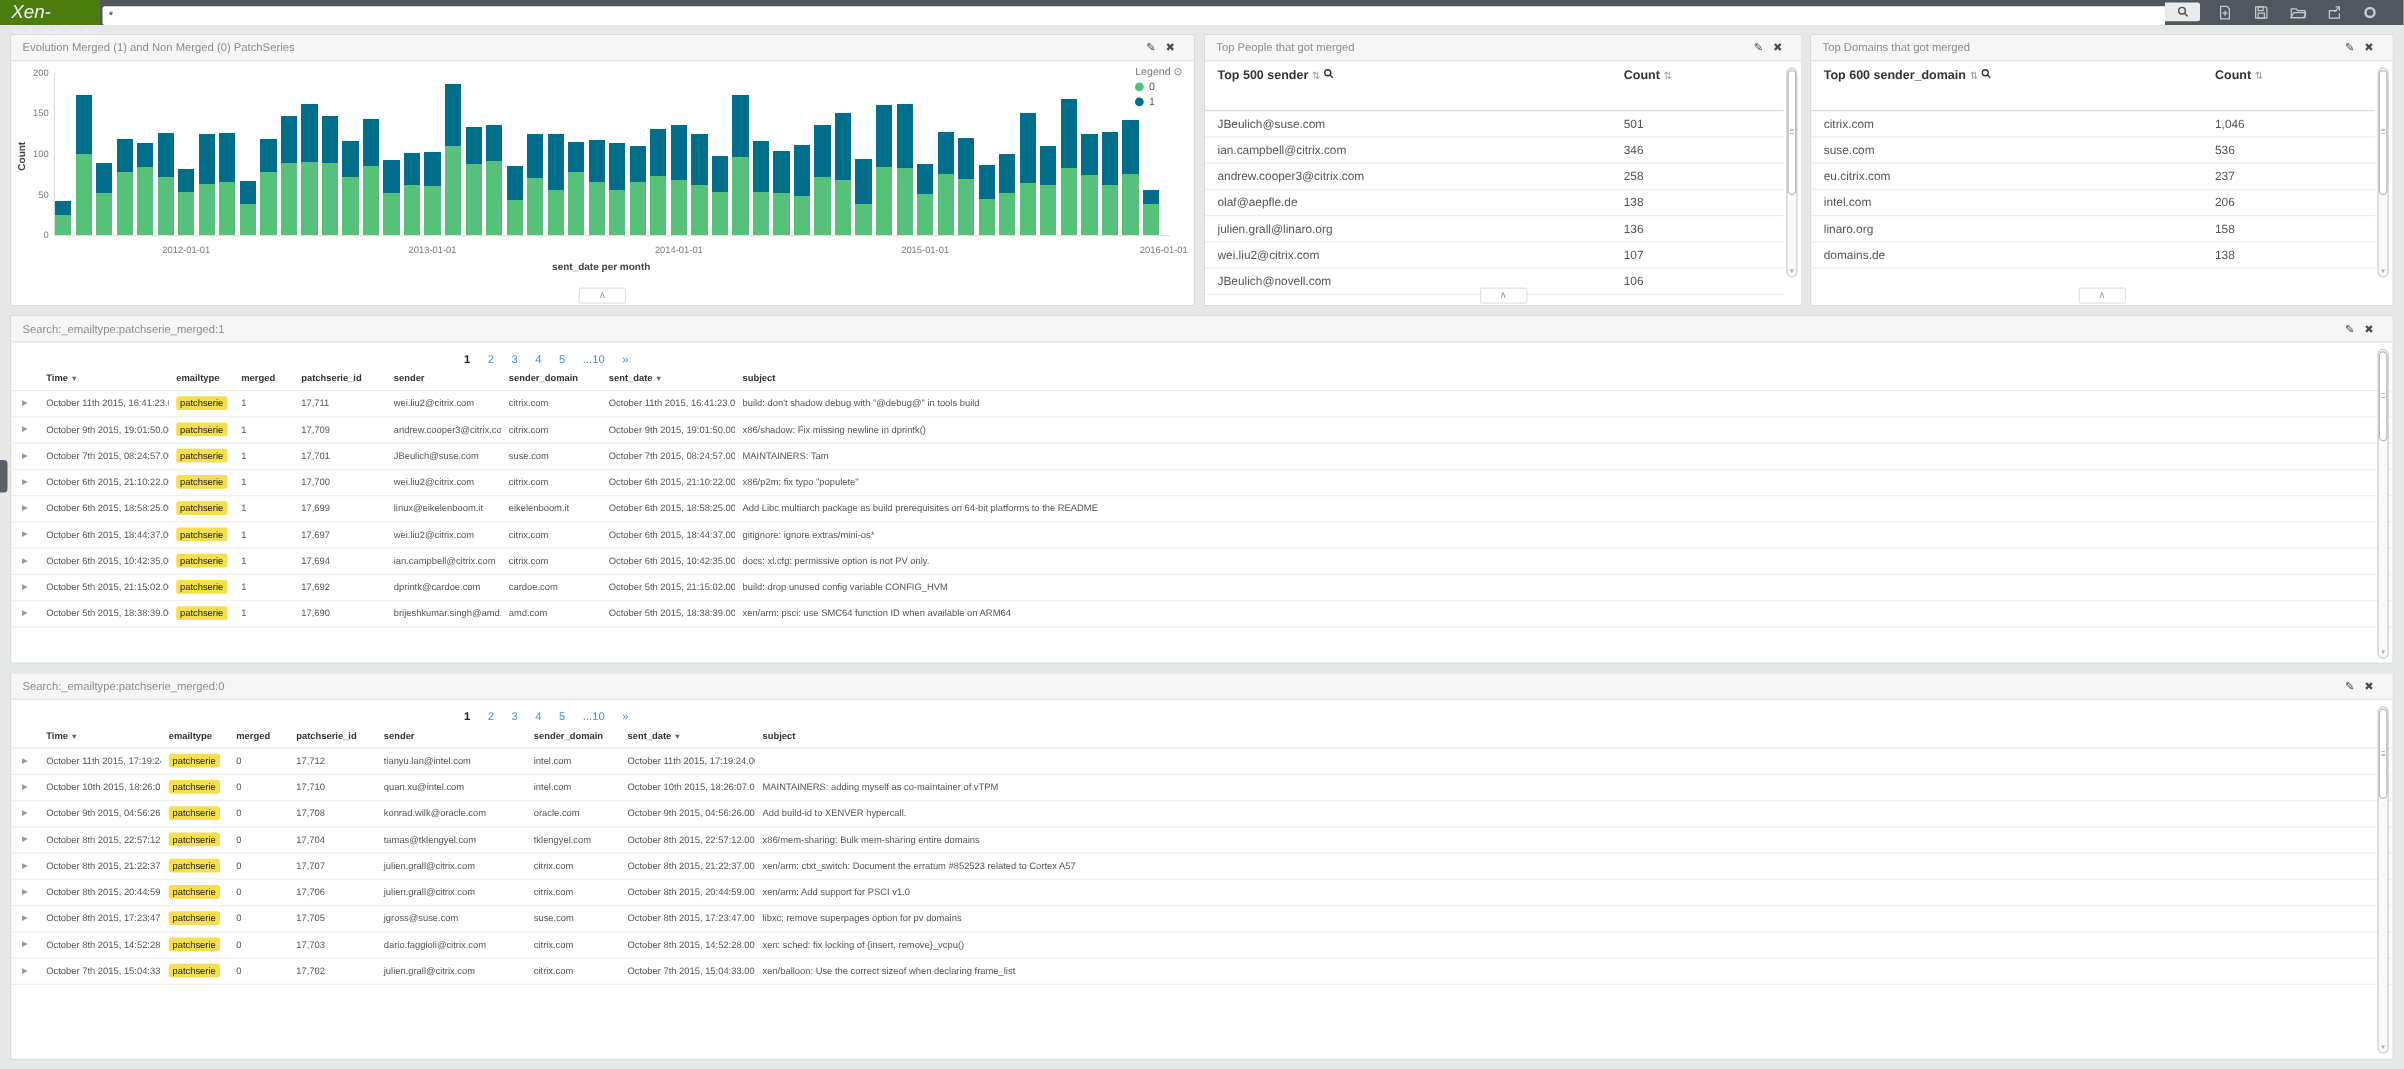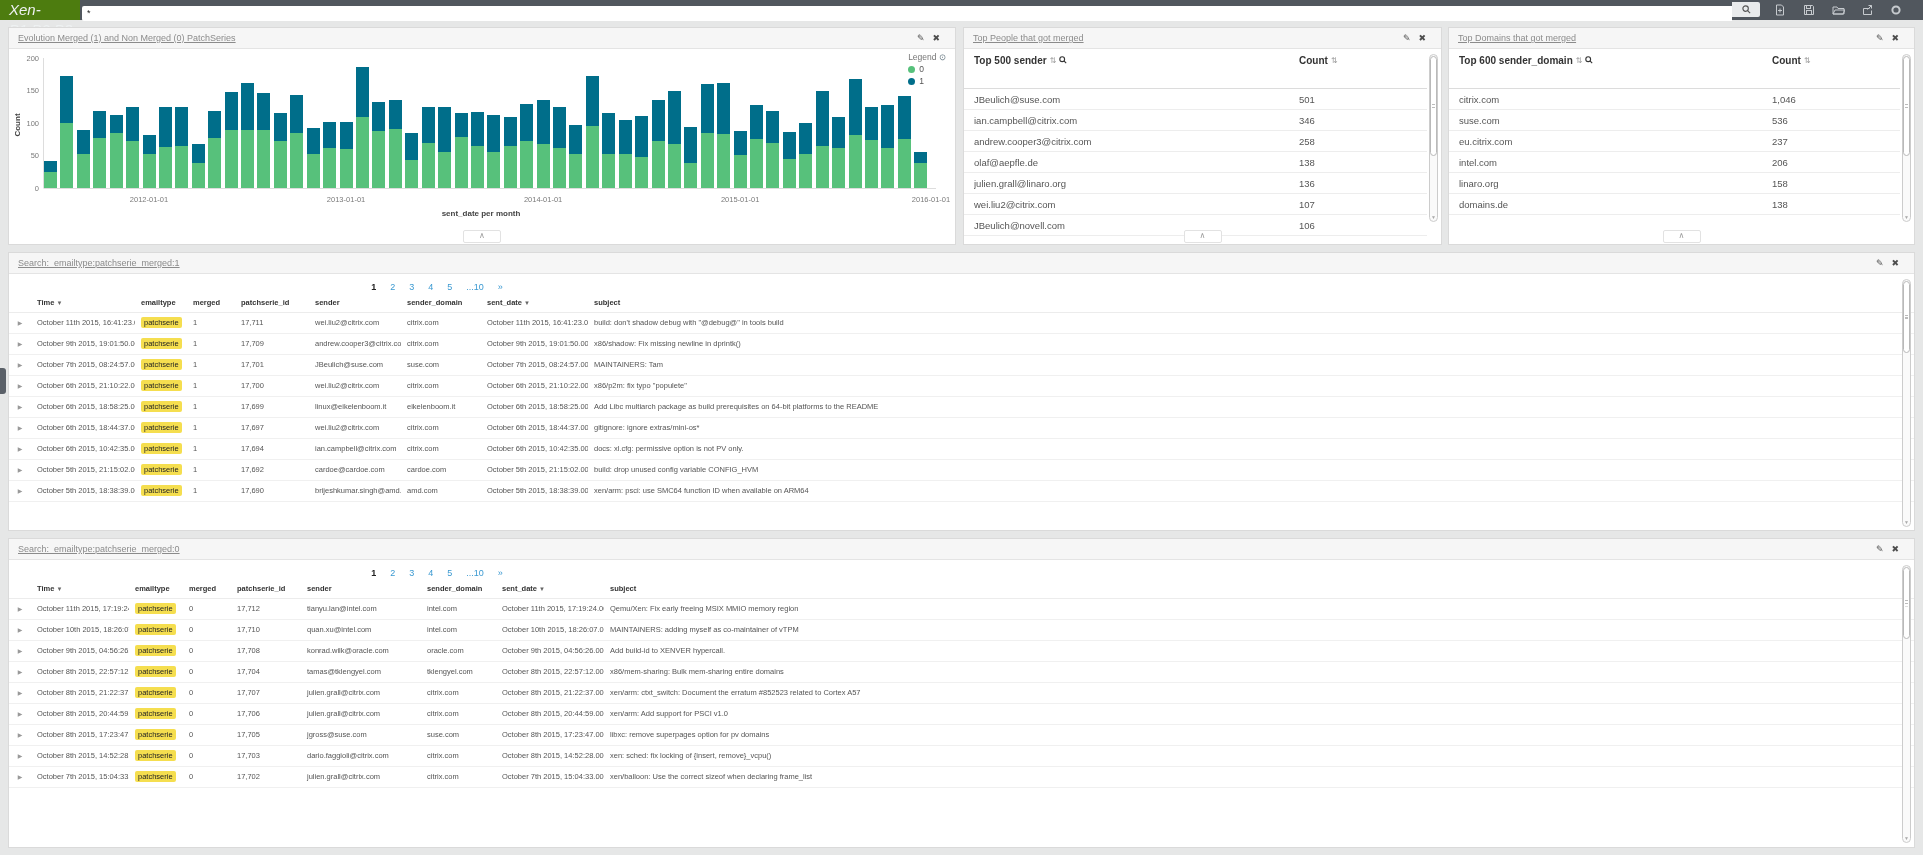--- a/index.html
+++ b/index.html
@@ -13,21 +13,21 @@
   .query-input{width:100%;height:100%;border:none;border-radius:2px 0 0 2px;font-size:9px;
                padding:0 5px;box-sizing:border-box;font-family:"Liberation Sans",sans-serif;color:#222;}
   .query-btn{position:absolute;left:1732px;top:2px;width:28px;height:15px;background:#e9ebec;
              border-radius:0 2px 2px 0;border:none;display:flex;align-items:center;justify-content:center;cursor:pointer;}
   .nav-icons{position:absolute;left:1768px;top:0;height:20px;display:flex;align-items:center;gap:17px;padding-left:6px;}
   .nav-ic{width:12px;height:12px;display:inline-block;cursor:pointer;}
   .nav-ic svg{display:block;}
   
   .panel{position:absolute;background:#fff;border:1px solid #dadada;box-sizing:border-box;}
   .phead{position:relative;height:20px;background:#f6f6f6;border-bottom:1px solid #e4e4e4;
-         color:#8b8b8b;font-size:9px;line-height:20px;padding:0 9px;text-decoration:underline;}
+         color:#8b8b8b;font-size:9px;line-height:20px;padding:0 9px;}
   .ptools{position:absolute;right:7px;top:0;font-size:9px;color:#4d4d4d;letter-spacing:8px;cursor:pointer;}
   .collapse-btn{position:absolute;bottom:1px;left:50%;transform:translateX(-50%);width:36px;height:11px;
                 border:1px solid #e2e2e2;background:#fff;text-align:center;font-size:8px;line-height:10px;
                 color:#9a9a9a;cursor:pointer;border-radius:2px;}
   
   .chart-wrap{position:absolute;left:2px;top:22px;}
   .legend{position:absolute;right:9px;top:24px;font-size:8.5px;color:#767676;}
   .legend-head{font-size:8.5px;margin-bottom:2px;}
   .legend-item{display:flex;align-items:center;gap:4px;margin-top:2px;color:#555;cursor:pointer;}
   .legend-dot{width:7px;height:7px;border-radius:50%;display:inline-block;}
@@ -579,21 +579,21 @@
         <div>citrix.com</div>
         <div>October 6th 2015, 10:42:35.000</div>
         <div>docs: xl.cfg: permissive option is not PV only.</div>
       </div>
       <div class="sr-row sr-grid-1">
         <div class="caret-cell">▶</div>
         <div>October 5th 2015, 21:15:02.000</div>
         <div><span class="badge">patchserie</span></div>
         <div>1</div>
         <div>17,692</div>
-        <div>cardoe@cardoe.com</div>
+        <div>dprintk@cardoe.com</div>
         <div>cardoe.com</div>
         <div>October 5th 2015, 21:15:02.000</div>
         <div>build: drop unused config variable CONFIG_HVM</div>
       </div>
       <div class="sr-row sr-grid-1">
         <div class="caret-cell">▶</div>
         <div>October 5th 2015, 18:38:39.000</div>
         <div><span class="badge">patchserie</span></div>
         <div>1</div>
         <div>17,690</div>
@@ -632,21 +632,20 @@
       </div>
       <div class="sr-row sr-grid-0">
         <div class="caret-cell">▶</div>
         <div>October 11th 2015, 17:19:24.000</div>
         <div><span class="badge">patchserie</span></div>
         <div>0</div>
         <div>17,712</div>
         <div>tianyu.lan@intel.com</div>
         <div>intel.com</div>
         <div>October 11th 2015, 17:19:24.000</div>
-        <div>Qemu/Xen: Fix early freeing MSIX MMIO memory region</div>
       </div>
       <div class="sr-row sr-grid-0">
         <div class="caret-cell">▶</div>
         <div>October 10th 2015, 18:26:07.000</div>
         <div><span class="badge">patchserie</span></div>
         <div>0</div>
         <div>17,710</div>
         <div>quan.xu@intel.com</div>
         <div>intel.com</div>
         <div>October 10th 2015, 18:26:07.000</div>

